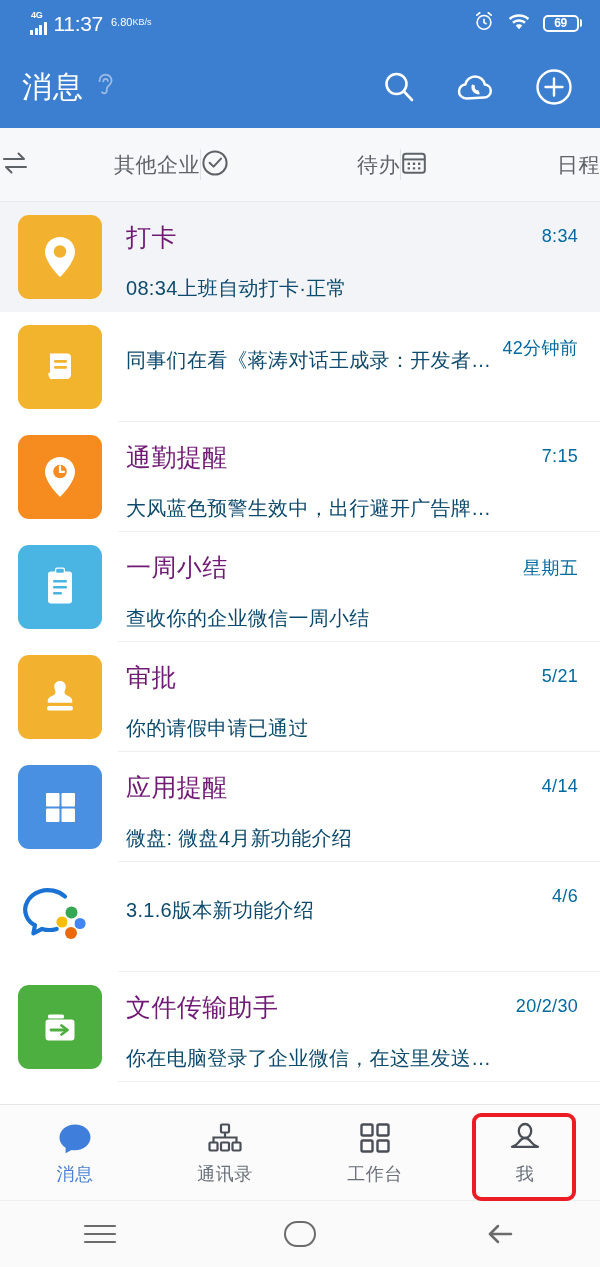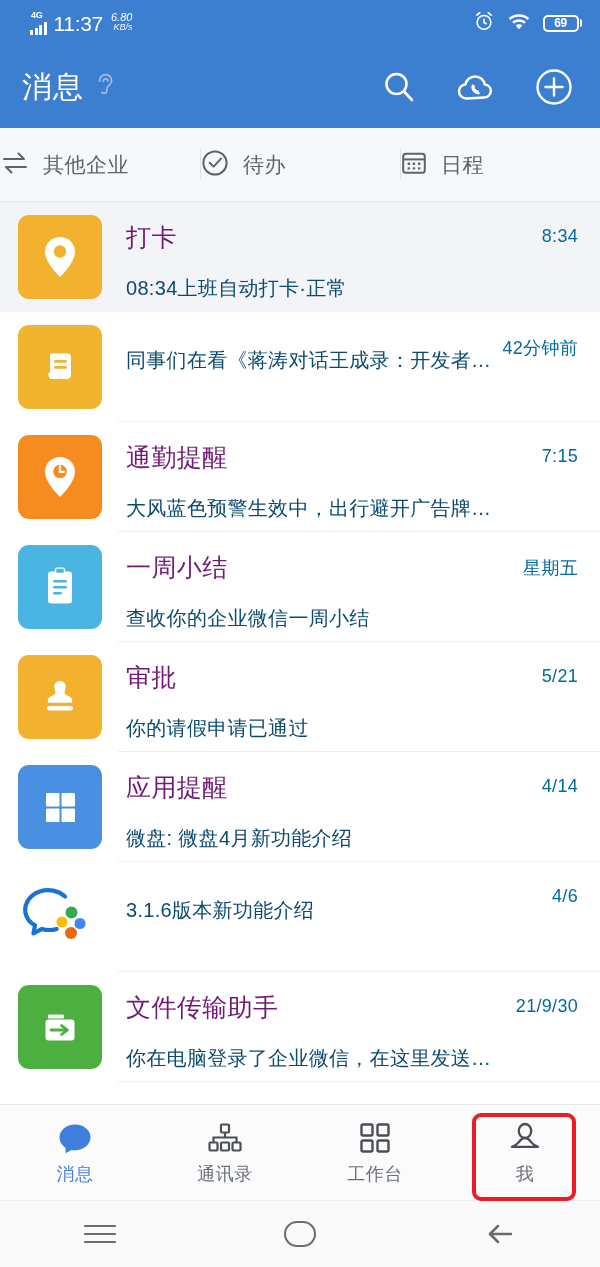--- a/index.html
+++ b/index.html
@@ -66,26 +66,25 @@
   .bars i:nth-child(4) { height: 13px; }
 
   .clock {
     font-size: 21px;
     font-weight: 500;
     letter-spacing: -0.3px;
     line-height: 21px;
   }
   .netspeed {
     display: flex;
-    flex-direction: column;
+    flex-direction: row;
     line-height: 10px;
     font-size: 10px;
     margin-left: 1px;
     margin-top: -2px;
-    font-style: italic;
   }
   .netspeed .sp-val { font-size: 11px; font-weight: 500; }
   .netspeed .sp-unit { font-size: 9px; opacity: 0.95; text-align: right; }
 
   .status-right {
     display: flex;
     align-items: center;
     gap: 12px;
   }
   .battery {
@@ -147,21 +146,21 @@
     background: #f7f8fa;
     display: flex;
     align-items: center;
     border-bottom: 1px solid #e7e9ed;
     flex: 0 0 auto;
   }
   .qt {
     flex: 1;
     display: flex;
     align-items: center;
-    justify-content: flex-start;
+    justify-content: space-between;
     gap: 13px;
     position: relative;
     height: 100%;
   }
   .qt + .qt::before {
     content: "";
     position: absolute;
     left: 0;
     top: 21px;
     bottom: 21px;
@@ -546,21 +545,21 @@
           <rect x="11" y="9.5" width="16" height="4" rx="1.6"></rect>
           <rect x="8.5" y="14.5" width="29" height="21" rx="3.2"></rect>
           <path d="M14 25h14.5" stroke="#4caf3f" stroke-width="2.8" stroke-linecap="round"></path>
           <path d="M24.5 20.5 L30.5 25 L24.5 29.5" stroke="#4caf3f" stroke-width="2.8" fill="none" stroke-linecap="round" stroke-linejoin="round"></path>
         </svg>
       </div>
       <div class="msg-body">
         <div class="msg-title">文件传输助手</div>
         <div class="msg-sub">你在电脑登录了企业微信，在这里发送…</div>
       </div>
-      <div class="msg-time">21/9/30</div>
+      <div class="msg-time">20/2/30</div>
       <div class="sep"></div>
     </div>
 
   </div>
 
   <div class="tabbar">
 
     <div class="tab active">
       <span class="tab-icon">
         <svg width="36" height="34" viewBox="0 0 36 34" fill="#3f7fdb">

